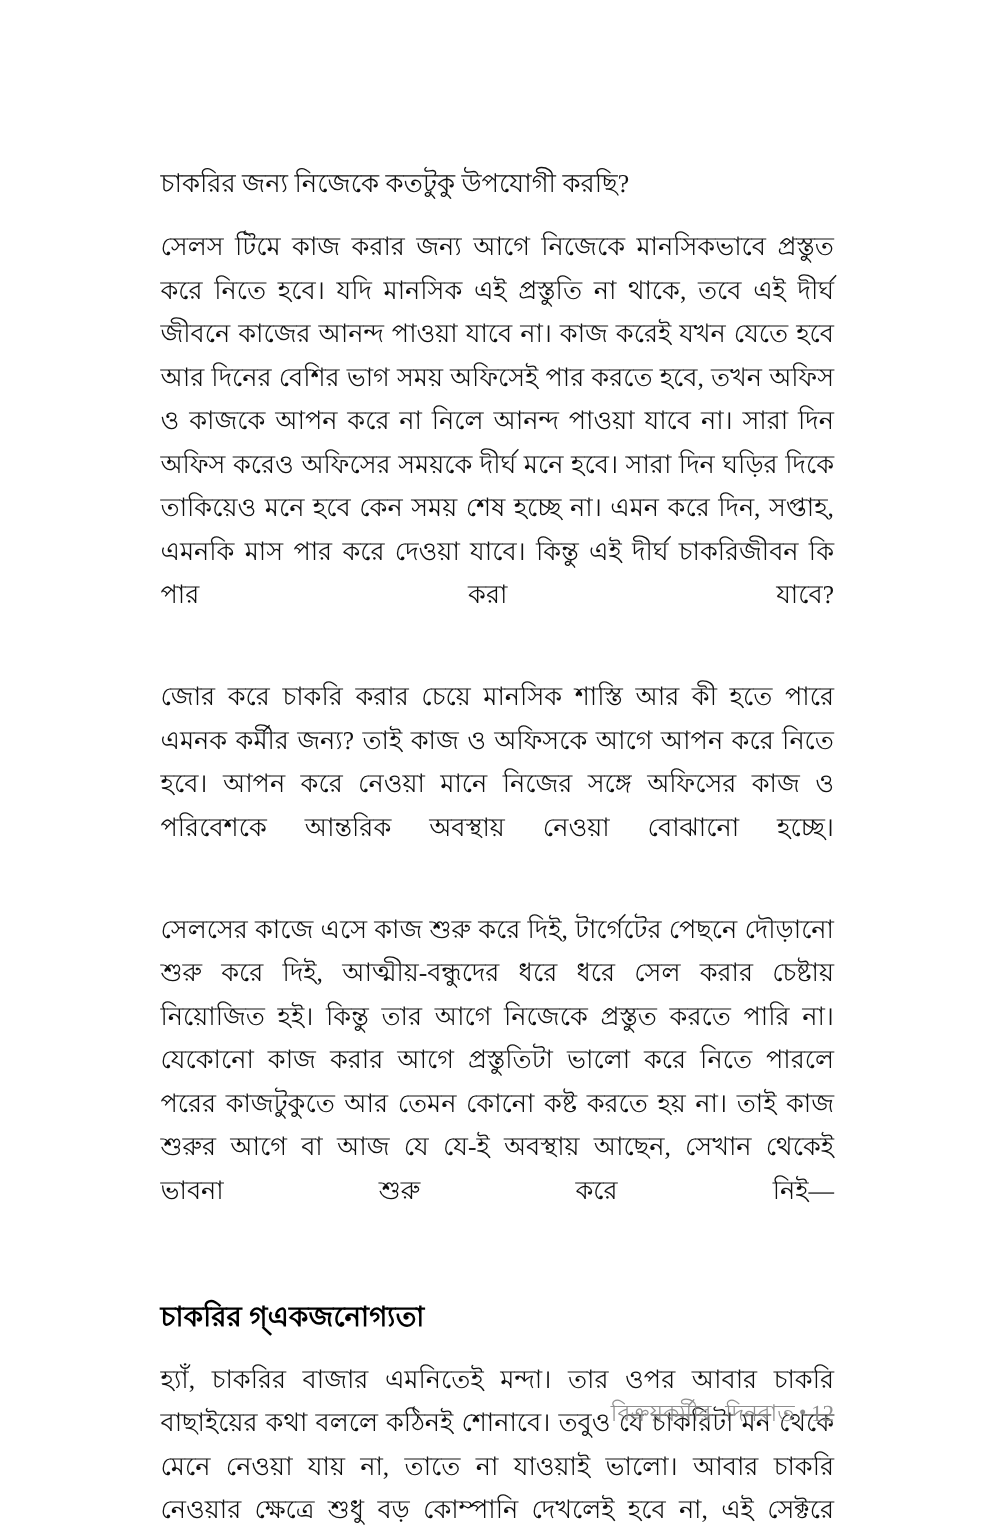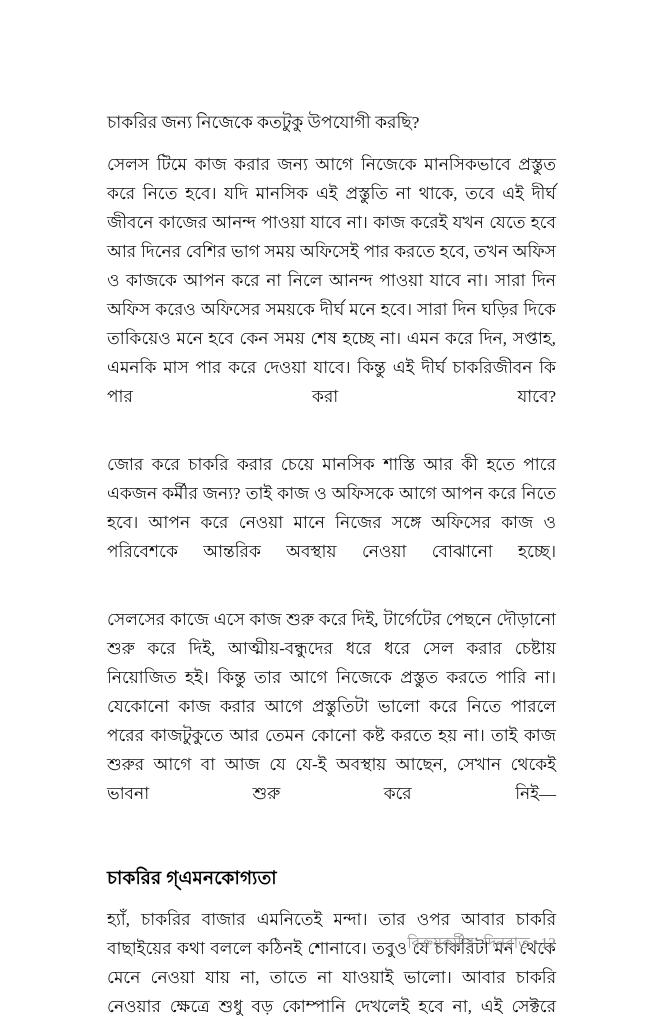--- a/index.html
+++ b/index.html
@@ -106,26 +106,26 @@
 <body>
 
 <div class="page">
 
   <div class="content">
 
     <p class="lead-question">চাকরির জন্য নিজেকে কতটুকু উপযোগী করছি?</p>
 
     <p class="para">সেলস টিমে কাজ করার জন্য আগে নিজেকে মানসিকভাবে প্রস্তুত করে নিতে হবে। যদি মানসিক এই প্রস্তুতি না থাকে, তবে এই দীর্ঘ জীবনে কাজের আনন্দ পাওয়া যাবে না। কাজ করেই যখন যেতে হবে আর দিনের বেশির ভাগ সময় অফিসেই পার করতে হবে, তখন অফিস ও কাজকে আপন করে না নিলে আনন্দ পাওয়া যাবে না। সারা দিন অফিস করেও অফিসের সময়কে দীর্ঘ মনে হবে। সারা দিন ঘড়ির দিকে তাকিয়েও মনে হবে কেন সময় শেষ হচ্ছে না। এমন করে দিন, সপ্তাহ, এমনকি মাস পার করে দেওয়া যাবে। কিন্তু এই দীর্ঘ চাকরিজীবন কি পার করা যাবে?</p>
 
-    <p class="para">জোর করে চাকরি করার চেয়ে মানসিক শাস্তি আর কী হতে পারে একজন কর্মীর জন্য? তাই কাজ ও অফিসকে আগে আপন করে নিতে হবে। আপন করে নেওয়া মানে নিজের সঙ্গে অফিসের কাজ ও পরিবেশকে আন্তরিক অবস্থায় নেওয়া বোঝানো হচ্ছে।</p>
+    <p class="para">জোর করে চাকরি করার চেয়ে মানসিক শাস্তি আর কী হতে পারে এমনক কর্মীর জন্য? তাই কাজ ও অফিসকে আগে আপন করে নিতে হবে। আপন করে নেওয়া মানে নিজের সঙ্গে অফিসের কাজ ও পরিবেশকে আন্তরিক অবস্থায় নেওয়া বোঝানো হচ্ছে।</p>
 
     <p class="para">সেলসের কাজে এসে কাজ শুরু করে দিই, টার্গেটের পেছনে দৌড়ানো শুরু করে দিই, আত্মীয়-বন্ধুদের ধরে ধরে সেল করার চেষ্টায় নিয়োজিত হই। কিন্তু তার আগে নিজেকে প্রস্তুত করতে পারি না। যেকোনো কাজ করার আগে প্রস্তুতিটা ভালো করে নিতে পারলে পরের কাজটুকুতে আর তেমন কোনো কষ্ট করতে হয় না। তাই কাজ শুরুর আগে বা আজ যে যে-ই অবস্থায় আছেন, সেখান থেকেই ভাবনা শুরু করে নিই—</p>
 
 
-    <h2 class="section-heading">চাকরির গ্এমনকোগ্যতা</h2>
+    <h2 class="section-heading">চাকরির গ্একজনোগ্যতা</h2>
 
     <p class="para">হ্যাঁ, চাকরির বাজার এমনিতেই মন্দা। তার ওপর আবার চাকরি বাছাইয়ের কথা বললে কঠিনই শোনাবে। তবুও যে চাকরিটা মন থেকে মেনে নেওয়া যায় না, তাতে না যাওয়াই ভালো। আবার চাকরি নেওয়ার ক্ষেত্রে শুধু বড় কোম্পানি দেখলেই হবে না, এই সেক্টরে</p>
 
   </div>
 
   <div class="footer">
     <span class="book-title">বিক্রয়কর্মীর দিনরাত</span><span class="sep">•</span><span class="page-number">12</span>
   </div>
 
 </div>

